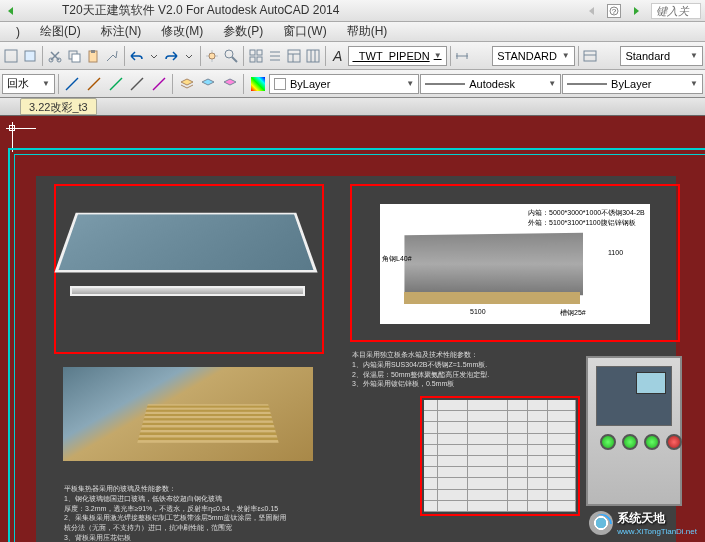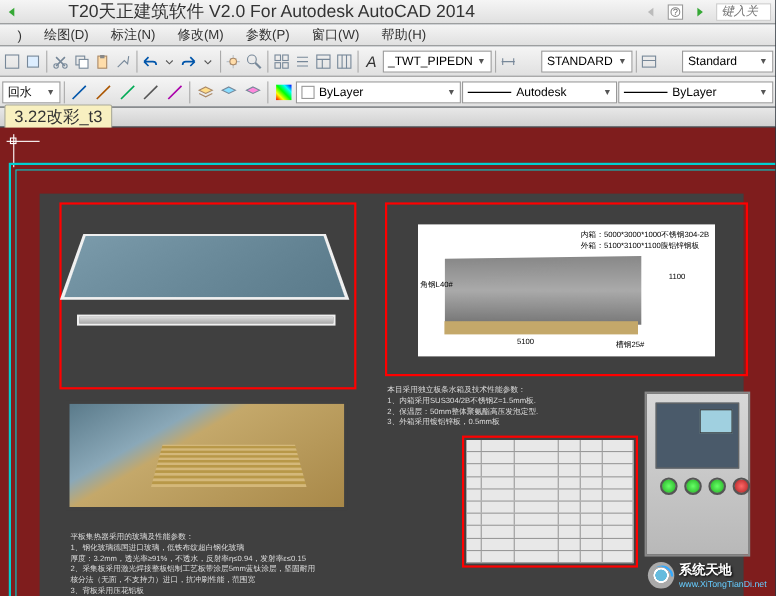--- a/index.html
+++ b/index.html
@@ -1,38 +1,38 @@
 <!DOCTYPE html>
 <html><head>
 <meta charset="utf-8">
 <style>
 * { margin: 0; padding: 0; box-sizing: border-box; font-family: "Microsoft YaHei", Arial, sans-serif; }
 body { width: 705px; height: 542px; overflow: hidden; background: #1a2a3a; position: relative; }
 
 .title-bar { height: 22px; background: linear-gradient(#f5f5f5, #e0e0e0); display: flex; align-items: center; border-bottom: 1px solid #aaa; }
 .title-arrow { width: 14px; height: 14px; margin: 0 4px; display: flex; align-items: center; justify-content: center; color: #35a835; font-size: 10px; cursor: pointer; }
-.title-text { font-size: 16px; color: #333; margin-left: 40px; }
+.title-text { font-size: 12px; color: #333; margin-left: 40px; }
 .title-right { margin-left: auto; display: flex; align-items: center; gap: 4px; padding-right: 4px; }
 .title-help { width: 14px; height: 14px; border: 1px solid #999; background: #fff; font-size: 10px; display: flex; align-items: center; justify-content: center; }
 .title-input { font-size: 11px; color: #888; font-style: italic; border: 1px solid #ccc; padding: 1px 4px; background: #fff; width: 50px; }
 
 .menu-bar { height: 20px; background: linear-gradient(#f5f5f5, #e0e0e0); display: flex; align-items: center; padding: 0 6px; border-bottom: 1px solid #aaa; }
 .menu-item { font-size: 12px; color: #333; padding: 2px 10px; cursor: pointer; }
 
 .toolbar1 { height: 28px; background: linear-gradient(#f5f5f5, #e0e0e0); display: flex; align-items: center; padding: 0 2px; gap: 1px; border-bottom: 1px solid #aaa; }
 .tb-btn { width: 22px; height: 22px; border: 1px solid transparent; display: flex; align-items: center; justify-content: center; cursor: pointer; background: transparent; border-radius: 2px; }
 .tb-sep { width: 1px; height: 20px; background: #aaa; margin: 0 2px; }
 .tb-combo { height: 20px; border: 1px solid #999; background: #fff; font-size: 11px; padding: 0 4px; display: flex; align-items: center; gap: 4px; cursor: pointer; }
-.tb-combo-wide { width: 140px; }
+.tb-combo-wide { width: 140px; text-decoration: underline; }
 .tb-combo-med { width: 120px; margin-left: 20px; }
 .tb-combo .arrow { margin-left: auto; font-size: 8px; color: #555; }
 
 .toolbar2 { height: 28px; background: linear-gradient(#f5f5f5, #e0e0e0); display: flex; align-items: center; padding: 0 2px; gap: 1px; border-bottom: 1px solid #888; }
 
-.tabbar { height: 18px; background: linear-gradient(#e8e8e8, #d0d0d0); display: flex; align-items: center; padding-left: 4px; font-size: 15px; color: #333; border-bottom: 1px solid #666; }
+.tabbar { height: 18px; background: linear-gradient(#e8e8e8, #d0d0d0); display: flex; padding-left: 20px; font-size: 11px; color: #333; border-bottom: 1px solid #666; }
 .tab-label { background: #f8f0c0; padding: 1px 8px; border: 1px solid #aa9; border-radius: 2px 2px 0 0; }
 
 .drawing-area { position: absolute; top: 116px; left: 0; right: 0; bottom: 0; background: #7f1d1d; overflow: hidden; }
 .outer-border { position: absolute; top: 32px; left: 8px; right: -40px; bottom: -40px; border: 2px solid #00d0d0; }
 .inner-border { position: absolute; top: 4px; left: 4px; right: 4px; bottom: 4px; border: 1px solid #00d0d0; }
 
 .page-bg { position: absolute; top: 60px; left: 36px; width: 640px; height: 430px; background: #404040; }
 
 .red-box { position: absolute; border: 2px solid #ff0000; }
 .rb1 { top: 68px; left: 54px; width: 270px; height: 170px; }

